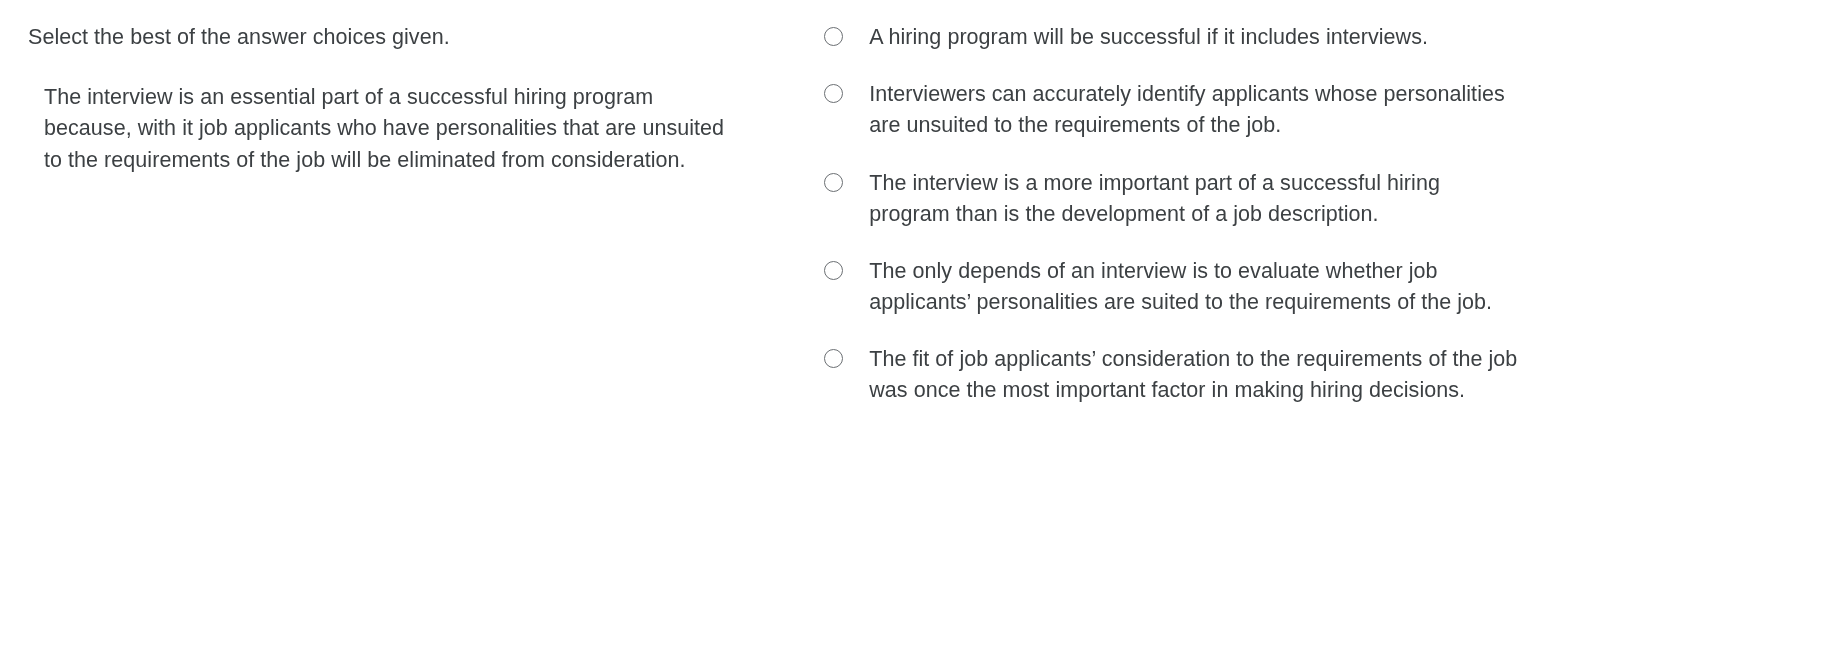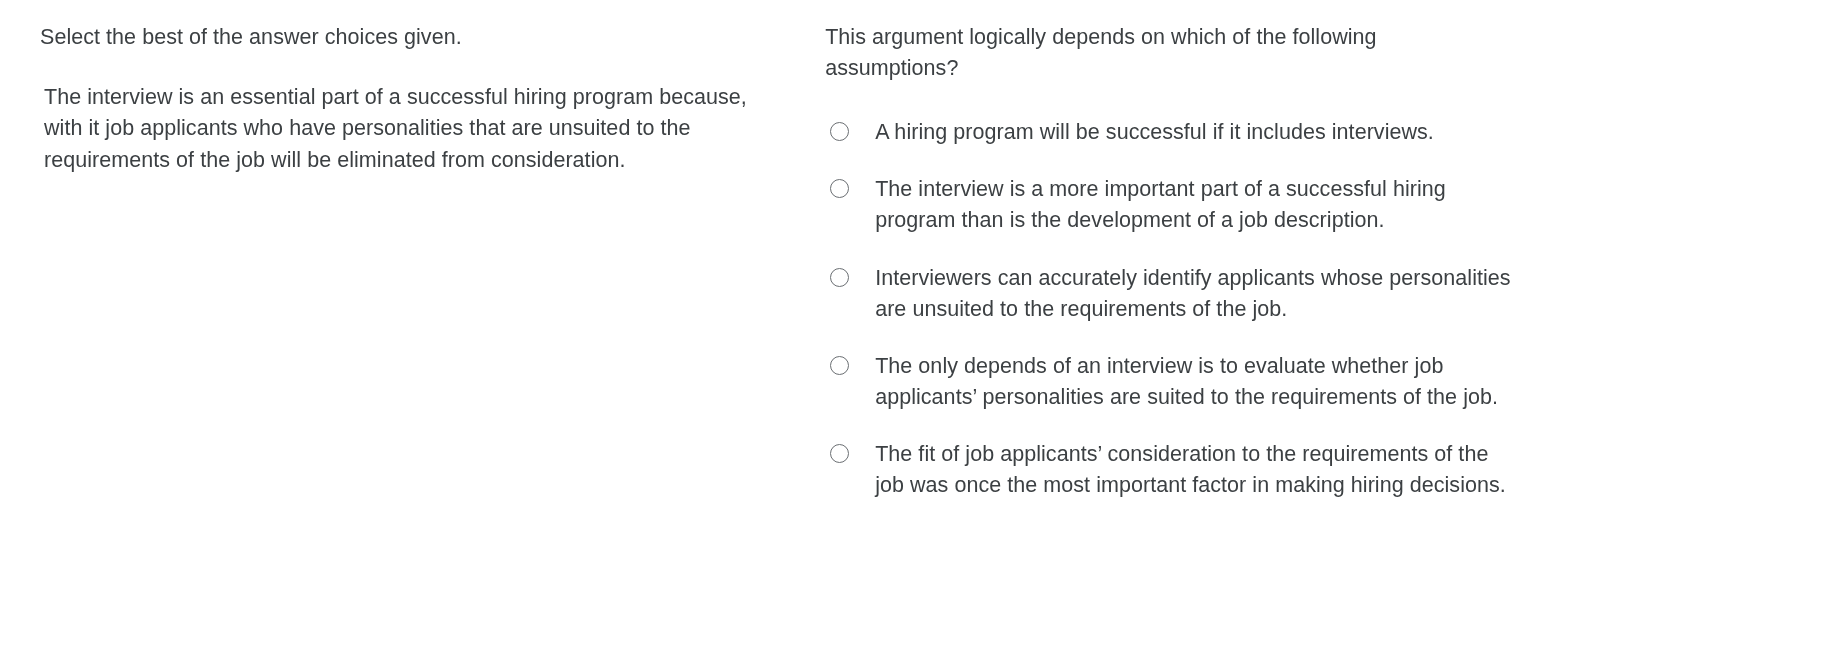--- a/index.html
+++ b/index.html
@@ -13,21 +13,21 @@
     font-family: "Liberation Sans", sans-serif;
     color: #3c4043;
     overflow: hidden;
   }
   .page {
     display: flex;
     flex-direction: row;
     width: 1562px;
     height: 665px;
     box-sizing: border-box;
-    padding: 22px 0 0 12px;
+    padding: 22px 0 0 0;
   }
   .left-pane {
     width: 960px;
     box-sizing: border-box;
     padding: 0 60px 0 28px;
   }
   .right-pane {
     width: 878px;
     box-sizing: border-box;
     padding: 0 40px 0 0;
@@ -36,21 +36,21 @@
     font-size: 21.5px;
     line-height: 1.42;
     color: #3c4043;
     margin: 0 0 29px 0;
     letter-spacing: 0.05px;
   }
   .stimulus {
     font-size: 21.5px;
     line-height: 1.48;
     color: #3c4043;
-    margin: 4px;
+    margin: 16px;
     letter-spacing: 0.05px;
     max-width: 860px;
   }
   .question {
     font-size: 21.5px;
     line-height: 1.42;
     color: #3c4043;
     margin: 0 0 34px 0;
     letter-spacing: 0.05px;
     max-width: 690px;
@@ -88,37 +88,36 @@
 <body>
 
 <div class="page">
 
   <div class="left-pane">
     <p class="instruction">Select the best of the answer choices given.</p>
     <p class="stimulus">The interview is an essential part of a successful hiring program because, with it job applicants who have personalities that are unsuited to the requirements of the job will be eliminated from consideration.</p>
   </div>
 
   <div class="right-pane">
-    <p class="question">This argument logically depends on which of the following assumptions?</p>
 
     <div class="choices">
 
       <div class="choice">
         <span class="radio"></span>
         <span class="choice-text">A hiring program will be successful if it includes interviews.</span>
       </div>
 
       <div class="choice">
         <span class="radio"></span>
-        <span class="choice-text">The interview is a more important part of a successful hiring program than is the development of a job description.</span>
+        <span class="choice-text">Interviewers can accurately identify applicants whose personalities are unsuited to the requirements of the job.</span>
       </div>
 
       <div class="choice">
         <span class="radio"></span>
-        <span class="choice-text">Interviewers can accurately identify applicants whose personalities are unsuited to the requirements of the job.</span>
+        <span class="choice-text">The interview is a more important part of a successful hiring program than is the development of a job description.</span>
       </div>
 
       <div class="choice">
         <span class="radio"></span>
         <span class="choice-text">The only depends of an interview is to evaluate whether job applicants’ personalities are suited to the requirements of the job.</span>
       </div>
 
       <div class="choice">
         <span class="radio"></span>
         <span class="choice-text">The fit of job applicants’ consideration to the requirements of the job was once the most important factor in making hiring decisions.</span>

